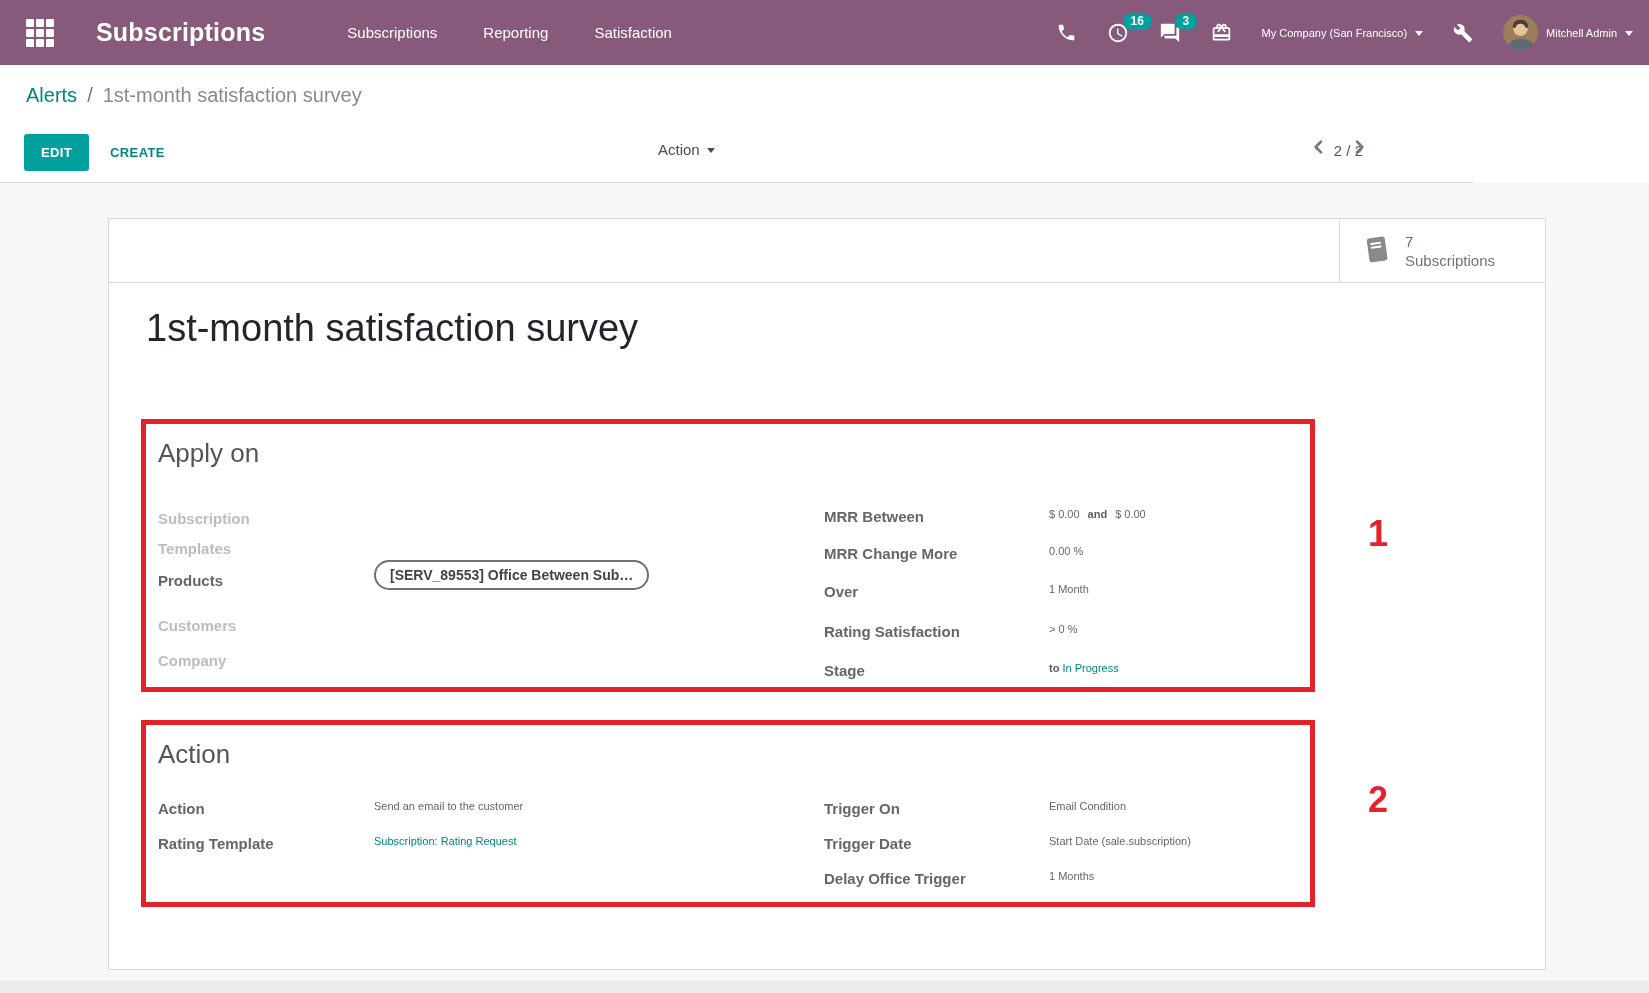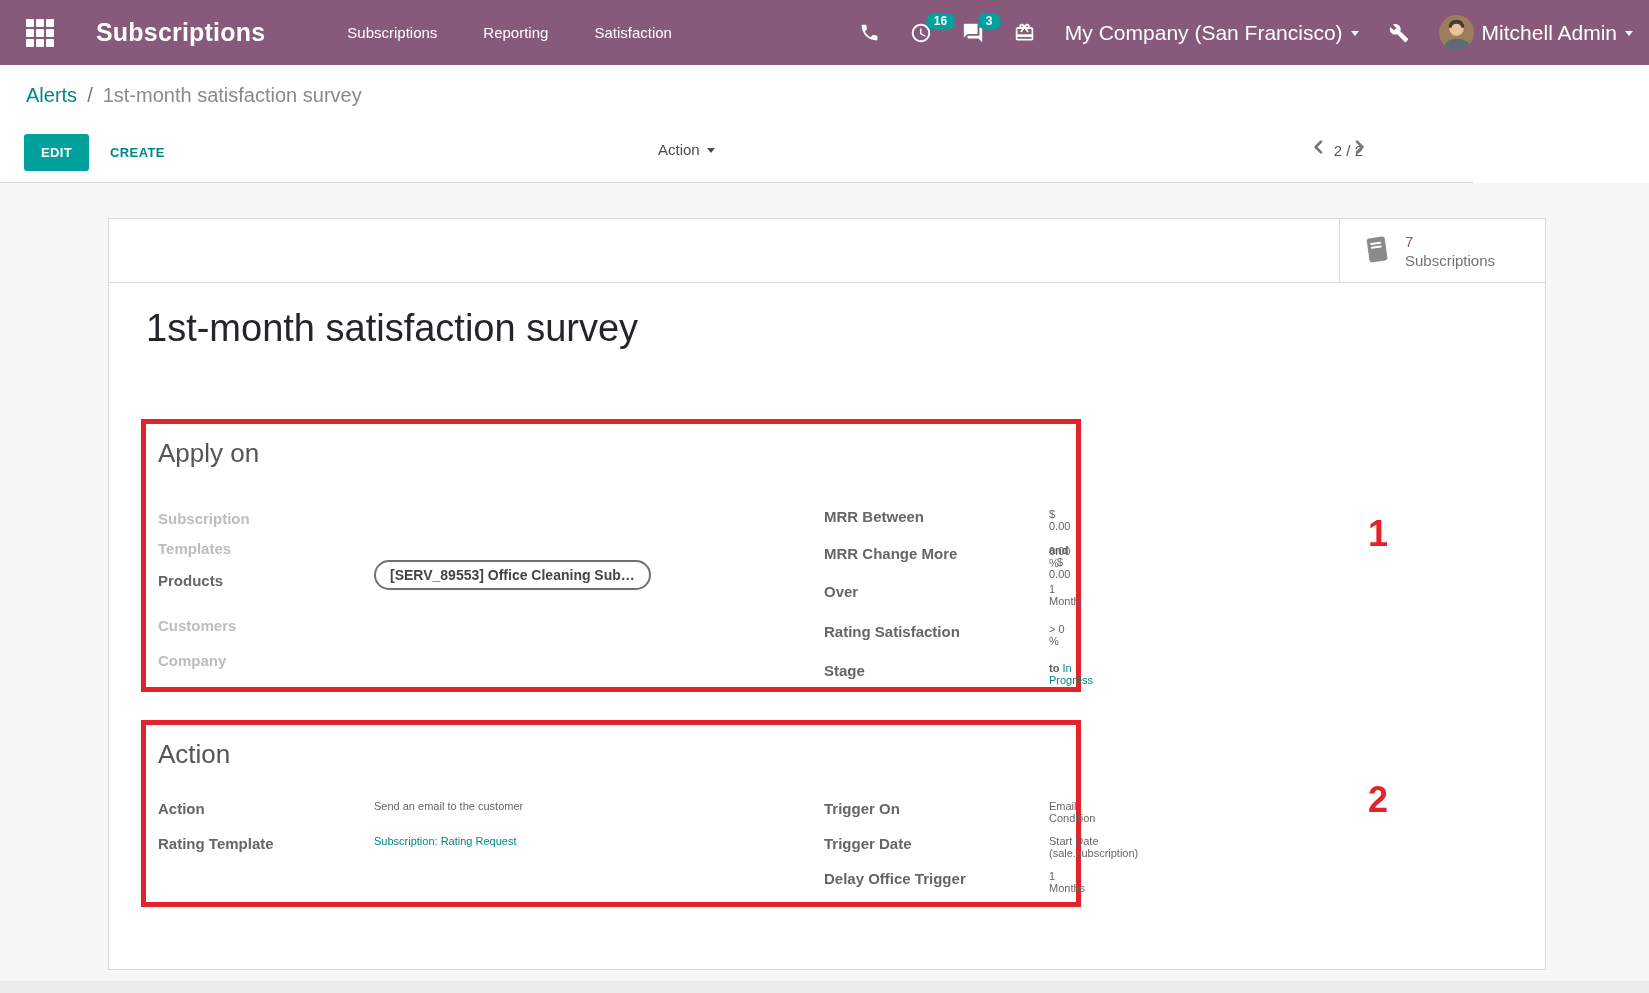--- a/index.html
+++ b/index.html
@@ -21,21 +21,21 @@
   .brand{ font-size:25px; font-weight:700; margin-left:42px; letter-spacing:.2px; }
   .menu{ display:flex; margin-left:82px; gap:46px; font-size:15px; }
   .menu .mitem{ cursor:pointer; }
   .systray{ margin-left:auto; display:flex; align-items:center; gap:30px;justify-content:flex-end; }
   .tray-btn{ position:relative; display:flex; align-items:center; cursor:pointer; }
   .tray-btn svg{ display:block; }
   .badge{
     position:absolute; top:-9px; left:16px; background:#00A09D; color:#fff;
     font-size:12px; font-weight:700; border-radius:10px; padding:2px 8px; line-height:13px;
   }
-  .company-btn,.user-btn{ display:flex; align-items:center; gap:8px; font-size:21px; cursor:pointer; }
+  .company-btn,.user-btn{ display:flex; align-items:center; gap:8px; font-size:11px; cursor:pointer; }
   .caret{ width:0; height:0; border-left:4px solid transparent; border-right:4px solid transparent;
     border-top:5px solid #fff; display:inline-block; margin-top:2px;}
   .avatar{ width:35px; height:35px; border-radius:50%; overflow:hidden; flex:0 0 auto; }
   
   .breadcrumb-row{ position:absolute; top:65px; left:0; width:1649px; height:60px;
     background:#fff; display:flex; align-items:center; padding-left:26px; font-size:20px; }
   .bc-link{ color:#008784; cursor:pointer; }
   .bc-sep{ color:#777; margin:0 10px; }
   .bc-current{ color:#8a8a8a; }
   
@@ -59,21 +59,21 @@
   .card{ position:absolute; left:108px; top:35px; width:1438px; height:752px;
     background:#fff; border:1px solid #d8d8d8; }
   .btnbox-strip{ position:absolute; top:0; left:0; width:100%; height:64px; border-bottom:1px solid #dcdcdc; }
   .stat-button{ position:absolute; right:0; top:0; width:206px; height:64px;
     border-left:1px solid #dcdcdc; display:flex; align-items:center; padding-left:22px; gap:14px; cursor:pointer; }
   .stat-text{ display:flex; flex-direction:column; line-height:19px; font-size:15px; }
   .stat-count{ color:#875A7B; }
   .stat-label{ color:#737373; }
   .record-title{ position:absolute; left:37px; top:88px; font-size:38px; font-weight:400; color:#22252a; }
   
-  .redbox{ position:absolute; border:5px solid #e4222b; width:940px; left:32px; }
+  .redbox{ position:absolute; border:5px solid #e4222b; width:1174px; left:32px; }
   .redbox1{ top:200px; height:273px; }
   .redbox2{ top:501px; height:187px; }
   .red-num{ position:absolute; left:1368px; font-size:36px; font-weight:700; color:#e4222b; }
   .red-num-1{ top:330px; }
   .red-num-2{ top:596px; }
   .section-h{ position:absolute; left:12px; top:14px; font-size:26px; font-weight:400; color:#555; }
   .flabel{ position:absolute; font-size:15px; font-weight:700; color:#666; }
   .flabel.muted{ color:#bdbdbd; }
   .fvalue{ position:absolute; font-size:11px; color:#666; }
   .b{ font-weight:700; color:#5c5c5c; }
@@ -202,21 +202,21 @@
     </div>
 
     <h1 class="record-title">1st-month satisfaction survey</h1>
 
     <div class="redbox redbox1">
       <div class="section-h">Apply on</div>
 
       <div class="flabel muted" style="left:12px; top:80px; width:150px; line-height:30px;">Subscription Templates</div>
 
       <div class="flabel" style="left:12px; top:148px;">Products</div>
-      <div class="pill">[SERV_89553] Office Cleaning Sub…</div>
+      <div class="pill">[SERV_89553] Office Between Sub…</div>
 
       <div class="flabel muted" style="left:12px; top:193px;">Customers</div>
       <div class="flabel muted" style="left:12px; top:228px;">Company</div>
 
       <div class="flabel" style="left:678px; top:84px;">MRR Between</div>
       <div class="fvalue" style="left:903px; top:84px;">
         <span>$ 0.00</span><span class="sp"></span><span class="b">and</span><span class="sp"></span><span>$ 0.00</span>
       </div>
 
       <div class="flabel" style="left:678px; top:121px;">MRR Change More</div>

